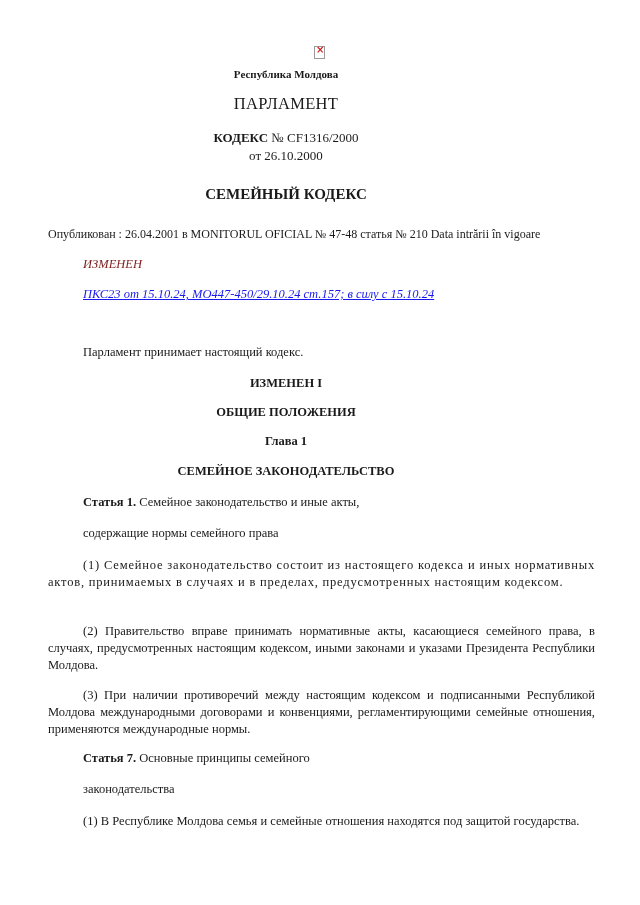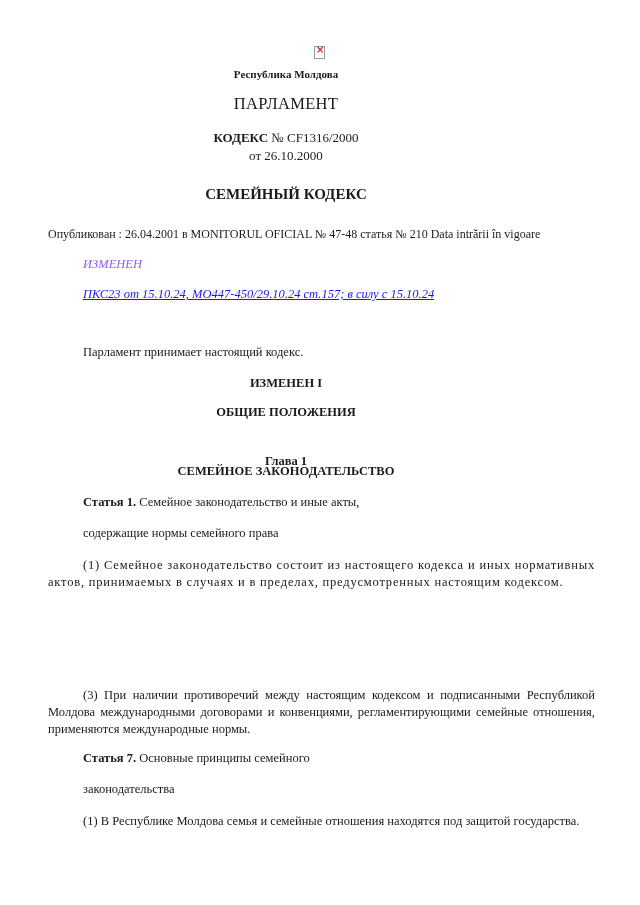--- a/index.html
+++ b/index.html
@@ -21,27 +21,27 @@
     content: "×"; position: absolute; left: 1px; top: -3px;
     color: #d42020; font-family: "DejaVu Sans", sans-serif; font-size: 10px; font-weight: bold;
   }
   .republic { font-family: "Liberation Serif", serif; font-weight: bold; font-size: 11px; top: 68px; }
   .parliament { font-family: "Liberation Serif", serif; font-size: 16.5px; top: 94px; letter-spacing: 0.3px; }
   .code-line { font-family: "Liberation Serif", serif; font-size: 13px; top: 130px; }
   .code-line b { font-weight: bold; }
   .date-line { font-family: "Liberation Serif", serif; font-size: 13px; top: 148px; }
   .title { font-family: "Liberation Serif", serif; font-weight: bold; font-size: 15px; top: 186px; }
   .published { font-family: "Liberation Serif", serif; font-size: 12px; left: 48px; top: 227px; }
-  .changed { font-family: "Liberation Serif", serif; font-style: italic; font-size: 12.5px; color: #8b5cf6; left: 83px; top: 257px; }
+  .changed { font-family: "Liberation Serif", serif; font-style: italic; font-size: 12.5px; color: #7f1d1d; left: 83px; top: 257px; }
   .link { font-family: "Liberation Serif", serif; font-style: italic; font-size: 12.5px; color: #1a1aee; text-decoration: underline; left: 83px; top: 287px; }
   .intro { font-family: "Liberation Serif", serif; font-size: 12.5px; left: 83px; top: 345px; }
   .hdr { font-family: "Liberation Serif", serif; font-weight: bold; font-size: 12.5px; }
   .h1 { top: 376px; }
   .h2 { top: 405px; }
-  .h3 { top: 454px; }
+  .h3 { top: 434px; }
   .h4 { top: 464px; }
   .para { position: absolute; left: 48px; width: 547px; font-family: "Liberation Serif", serif; font-size: 12.5px; line-height: 17px; text-align: justify; }
   .indent { text-indent: 35px; }
   .line { position: absolute; left: 83px; font-family: "Liberation Serif", serif; font-size: 12.5px; white-space: nowrap; }
   .line b { font-weight: bold; margin-top: 12px; }
   .p1 { top: 557px; letter-spacing: 0.8px; }
   .p2 { top: 623px; }
   .p3 { top: 687px; }
   .p4 { top: 813px; }
 </style>
@@ -72,20 +72,21 @@
   <div class="abs center hdr h3">Глава 1</div>
   <div class="abs center hdr h4">СЕМЕЙНОЕ ЗАКОНОДАТЕЛЬСТВО</div>
 
   <div class="line" style="top:495px;">
     <b>Статья 1.</b>
     <span>Семейное законодательство и иные акты,</span>
   </div>
   <div class="line" style="top:526px;">содержащие нормы семейного права</div>
 
   <div class="para indent p1">(1) Семейное законодательство состоит из настоящего кодекса и иных нормативных актов, принимаемых в случаях и в пределах, предусмотренных настоящим кодексом.</div>
+  <div class="para indent p2">(2) Правительство вправе принимать нормативные акты, касающиеся семейного права, в случаях, предусмотренных настоящим кодексом, иными законами и указами Президента Республики Молдова.</div>
   <div class="para indent p3">(3) При наличии противоречий между настоящим кодексом и подписанными Республикой Молдова международными договорами и конвенциями, регламентирующими семейные отношения, применяются международные нормы.</div>
 
   <div class="line" style="top:751px;">
     <b>Статья 7.</b>
     <span>Основные принципы семейного</span>
   </div>
   <div class="line" style="top:782px;">законодательства</div>
 
   <div class="para indent p4">(1) В Республике Молдова семья и семейные отношения находятся под защитой государства.</div>
 </div>

